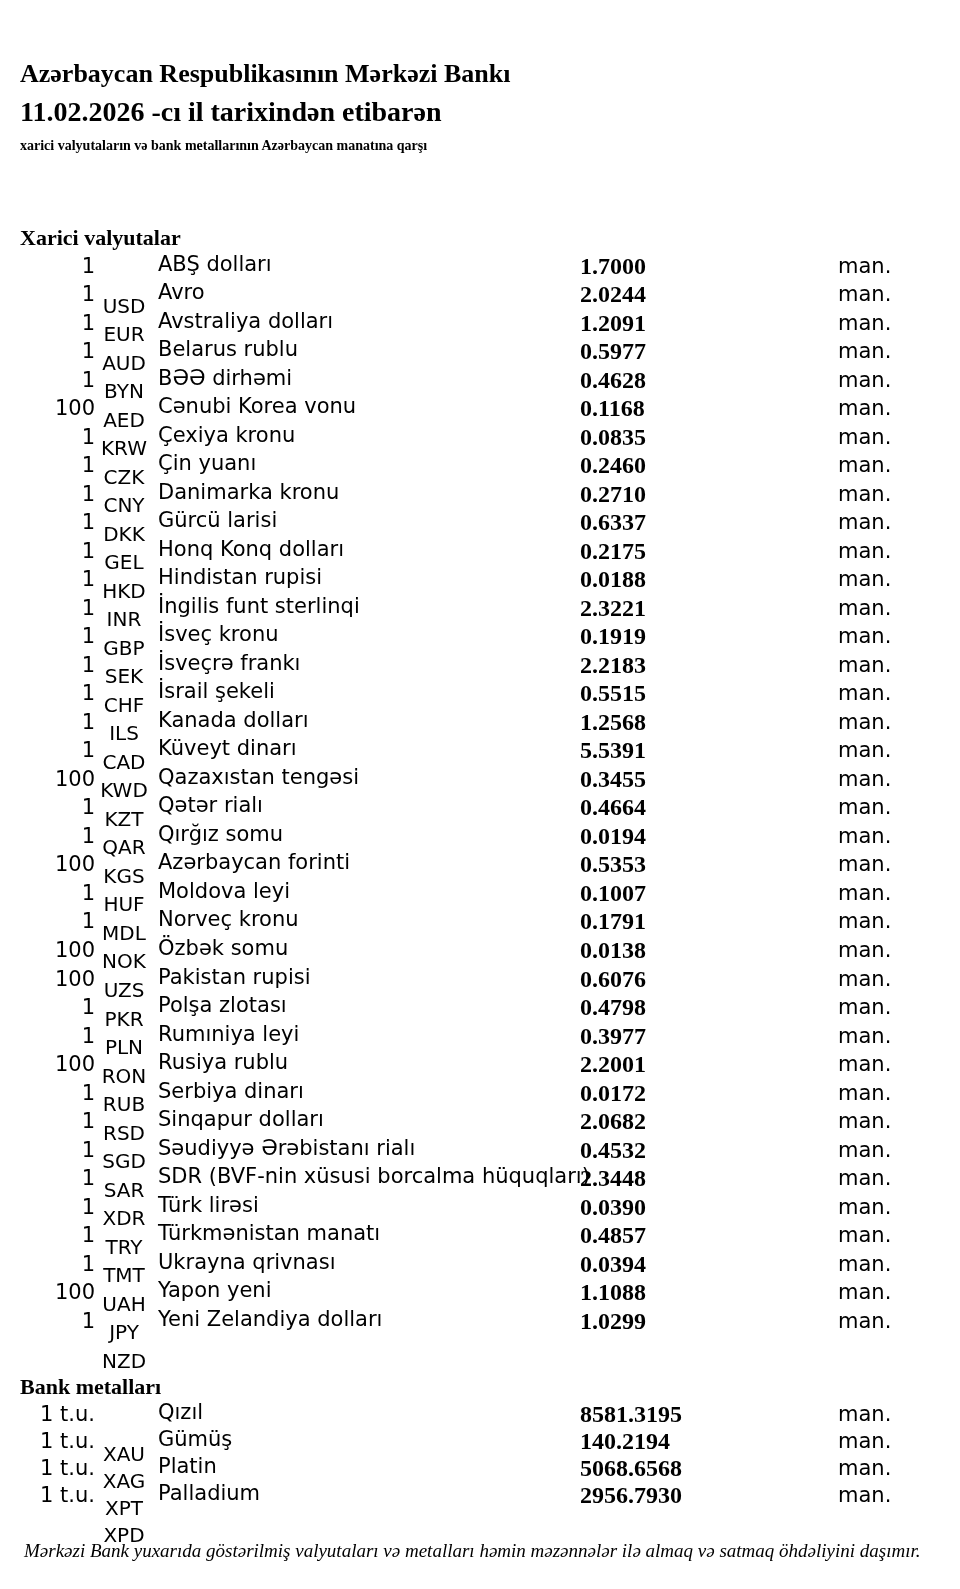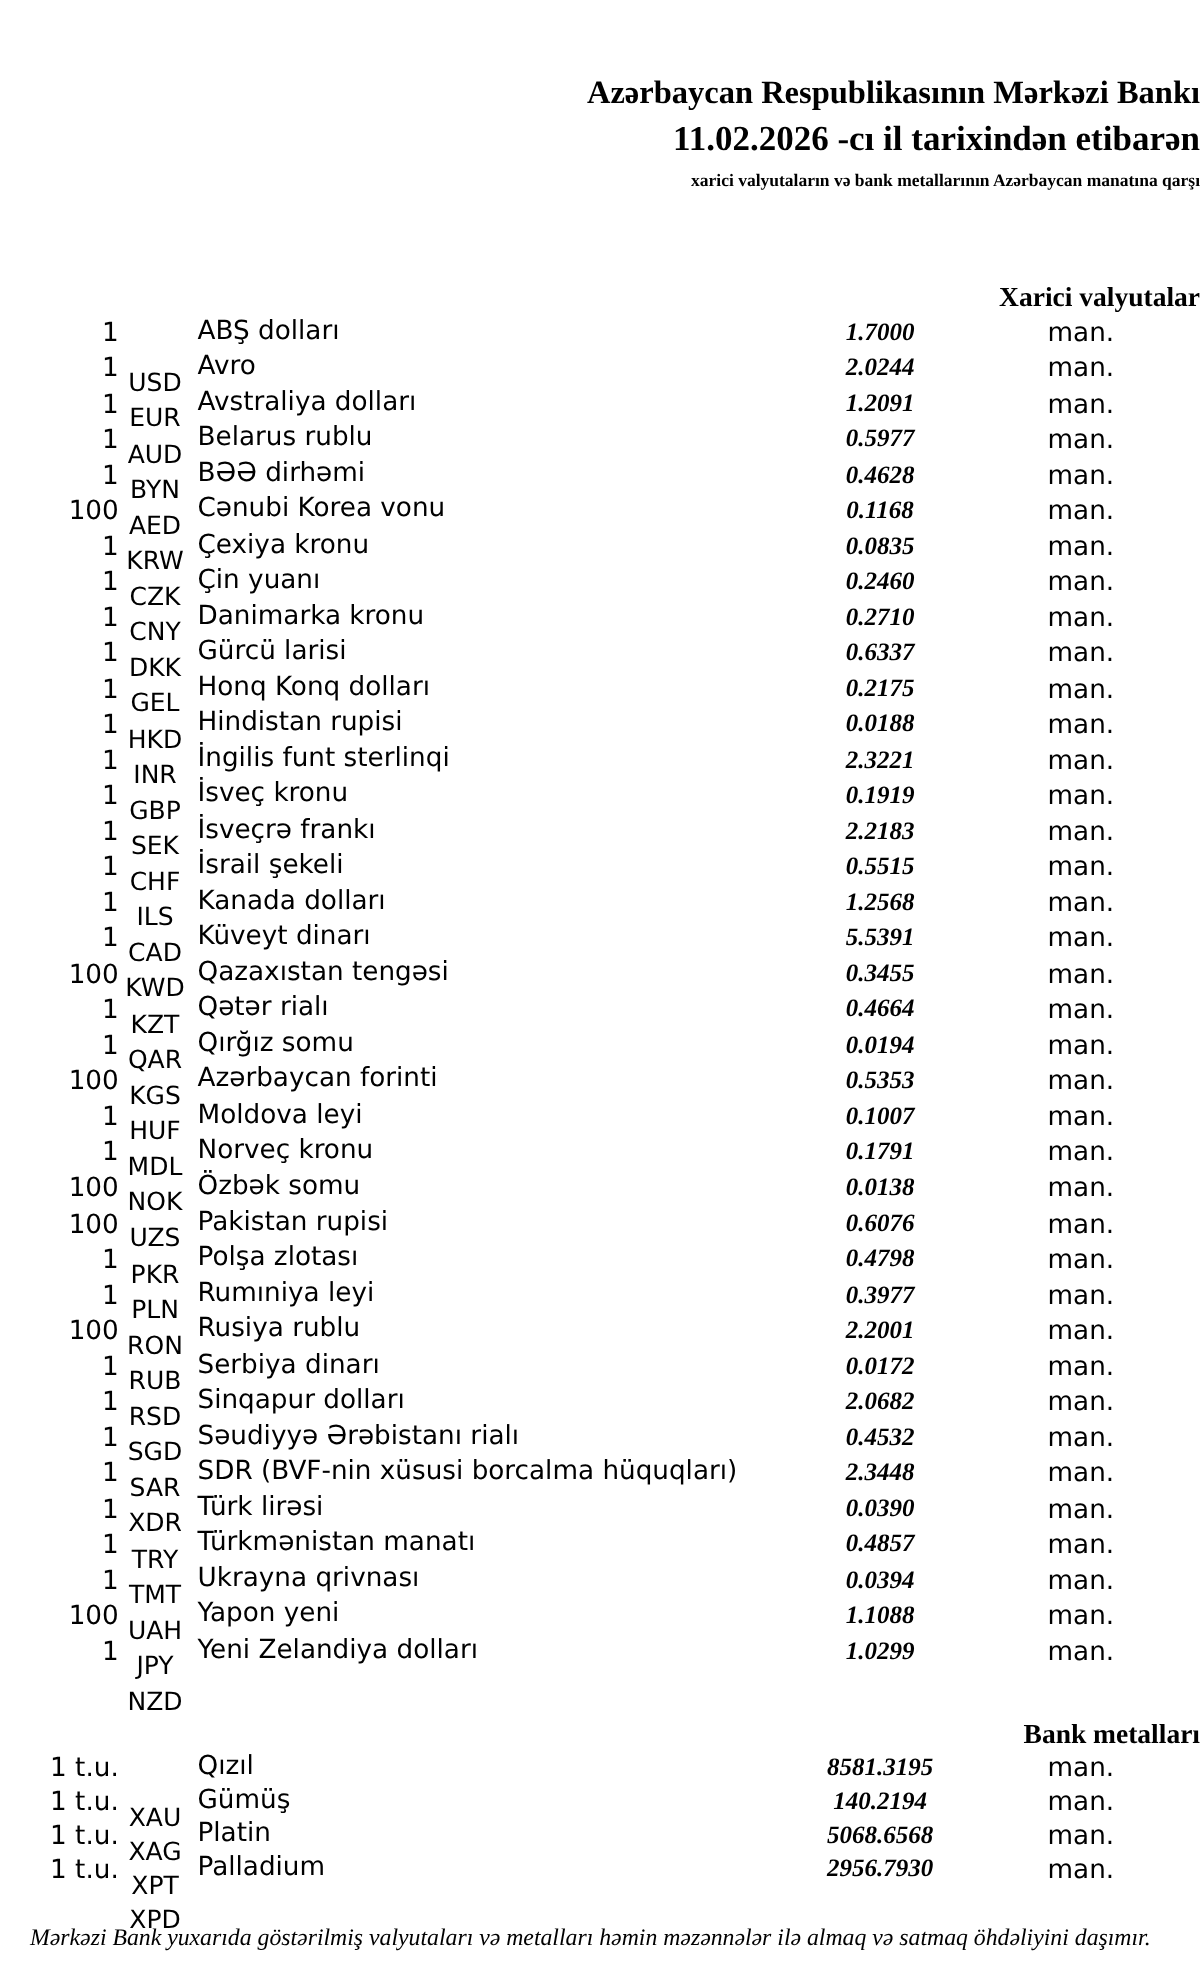--- a/index.html
+++ b/index.html
@@ -4,21 +4,21 @@
 <style>
   html, body { margin: 0; padding: 0; background: #ffffff; }
   body {
     width: 960px; height: 1589px; position: relative;
     font-family: "DejaVu Sans", sans-serif; color: #000000;
     overflow: hidden;
   }
   .page { position: absolute; inset: 0; }
 
   .doc-header, .section-title {
-    position: absolute; left: 20px; width: 940px; text-align: right;
+    position: absolute; left: 20px; width: 940px; text-align: left;
     font-family: "Liberation Serif", serif; font-weight: bold;
   }
   .title-line     { position: absolute; left: 0; right: 0; top: 57px;  font-size: 26px; line-height: 34px; }
   .date-line      { position: absolute; left: 0; right: 0; top: 98px;  font-size: 28px; line-height: 28px; }
   .subtitle-line  { position: absolute; left: 0; right: 0; top: 132px; font-size: 14px; line-height: 28px; }
   .doc-header { top: 0; height: 170px; }
 
   .section-title { font-size: 22px; line-height: 28px; }
   .currencies-title { top: 224px; }
   .metals-title     { top: 1373px; }
@@ -27,23 +27,23 @@
   .row {
     position: absolute; left: 0; width: 100%;
     height: 29px; line-height: 28.5px; font-size: 21px;
   }
   .row.metal { height: 27px; line-height: 27px; padding-left: 40px; }
 
   .qty  { position: absolute; top: 0; left: 0;    width: 95px;  text-align: right; }
   .code { position: absolute; top: 0; left: 96px; width: 56px;  text-align: center; font-size: 20px; margin-top: 40px; }
   .name { position: absolute; top: -2px; left: 158px; white-space: nowrap; }
   .rate {
-    position: absolute; top: 0; left: 580px; width: 248px; text-align: center;
-    font-family: "Liberation Serif", serif; font-style: italic; font-weight: bold;
-    font-size: 20px;
+    position: absolute; top: 0; left: 580px; width: 248px; text-align: left;
+    font-family: "Liberation Serif", serif; font-weight: bold;
+    font-size: 24px;
   }
   .unit { position: absolute; top: 0; left: 838px; }
 
   .footer-note {
     position: absolute; left: 24px; top: 1538px; width: 912px;
     font-family: "Liberation Serif", serif; font-style: italic;
     font-size: 19px; line-height: 26px; white-space: nowrap;
   }
 </style>
 </head>

